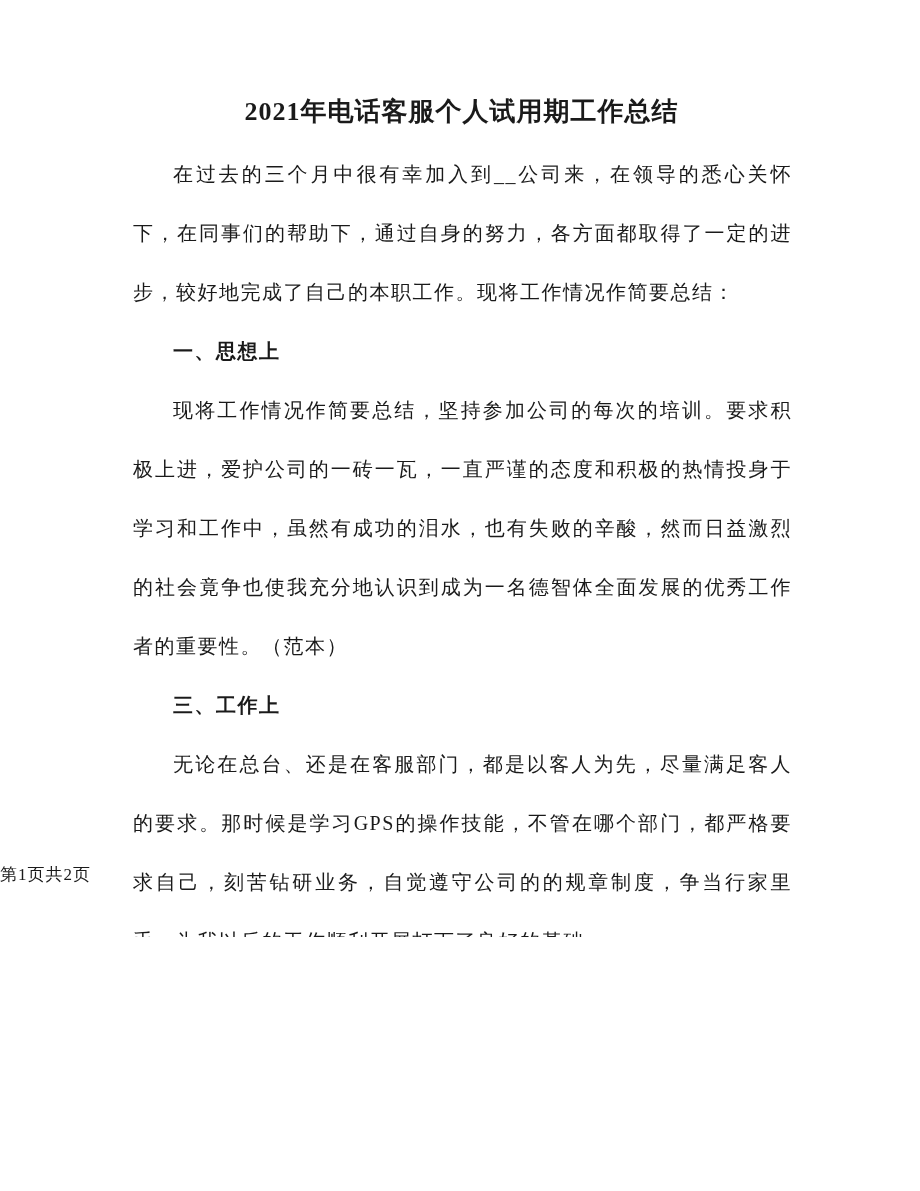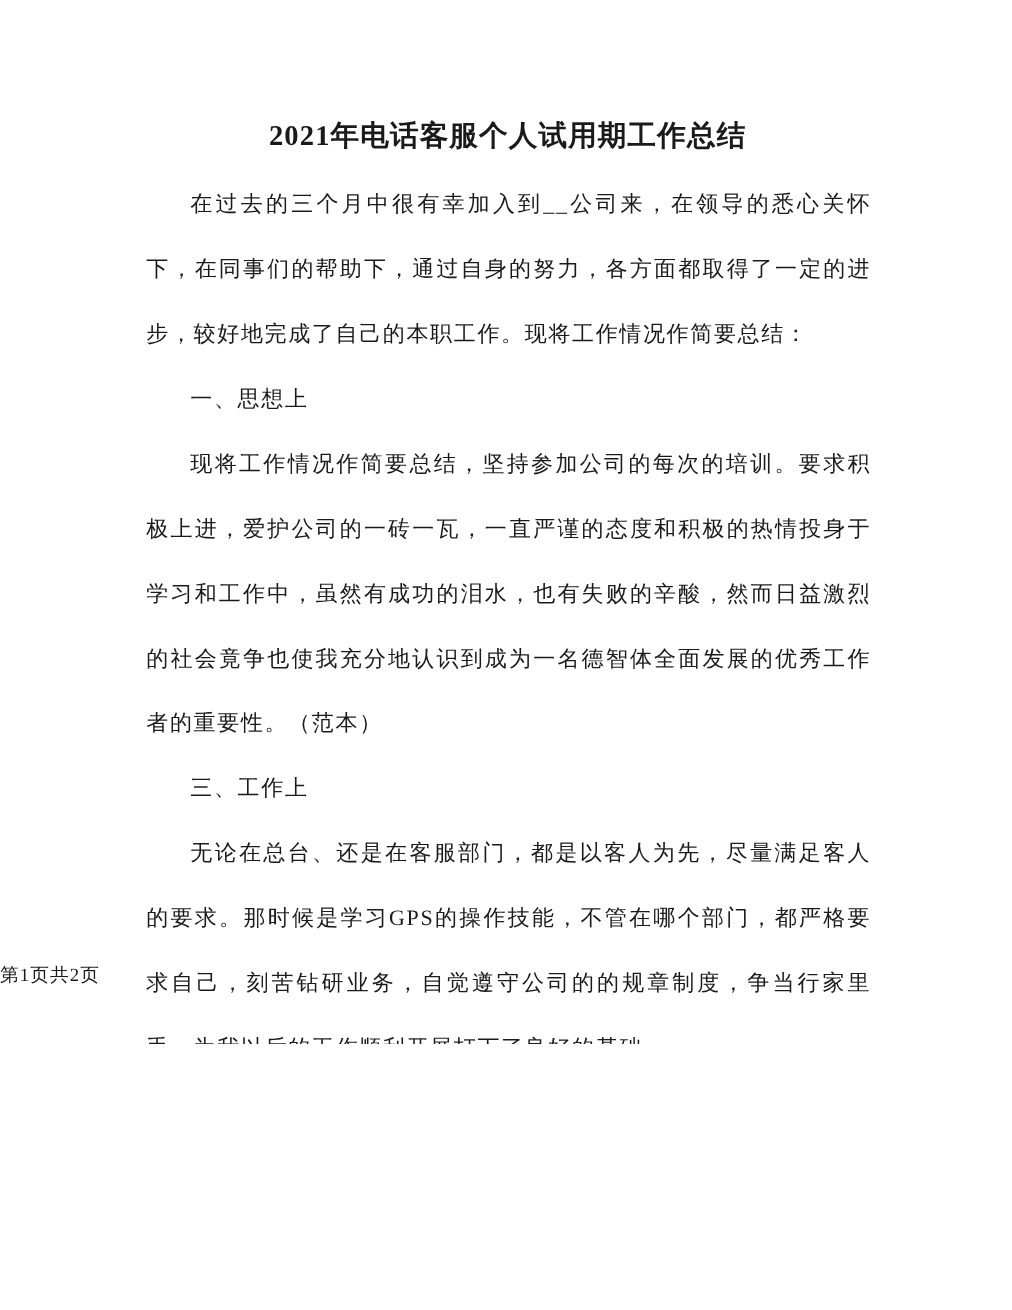--- a/index.html
+++ b/index.html
@@ -1,20 +1,20 @@
 <!DOCTYPE html>
 <html><head>
 <meta charset="utf-8">
 <style>
   html, body { margin: 0; padding: 0; background: #ffffff; }
   .page {
     position: relative;
     width: 920px;
     height: 937px;
-    margin: 12px auto;
+    margin: 0 auto;
     background: #ffffff;
     color: #1a1a1a;
     font-family: "Liberation Serif", "DejaVu Serif", serif;
     overflow: hidden;
   }
   .doc-title {
     margin: 0;
     padding: 95px 130px 0 133px;
     text-align: center;
     font-size: 26px;
@@ -28,21 +28,21 @@
     line-height: 59px;
     letter-spacing: 1.5px;
     text-align: justify;
     text-justify: inter-ideograph;
   }
   .doc-body p {
     margin: 0;
     text-indent: 2em;
   }
   .doc-body p.heading {
-    font-weight: 400;
+    font-weight: 700;
   }
   .page-footer {
     position: absolute;
     left: 0;
     bottom: 51px;
     width: 100%;
     text-align: left;
     font-size: 17px;
     letter-spacing: 1px;
     color: #1a1a1a;

